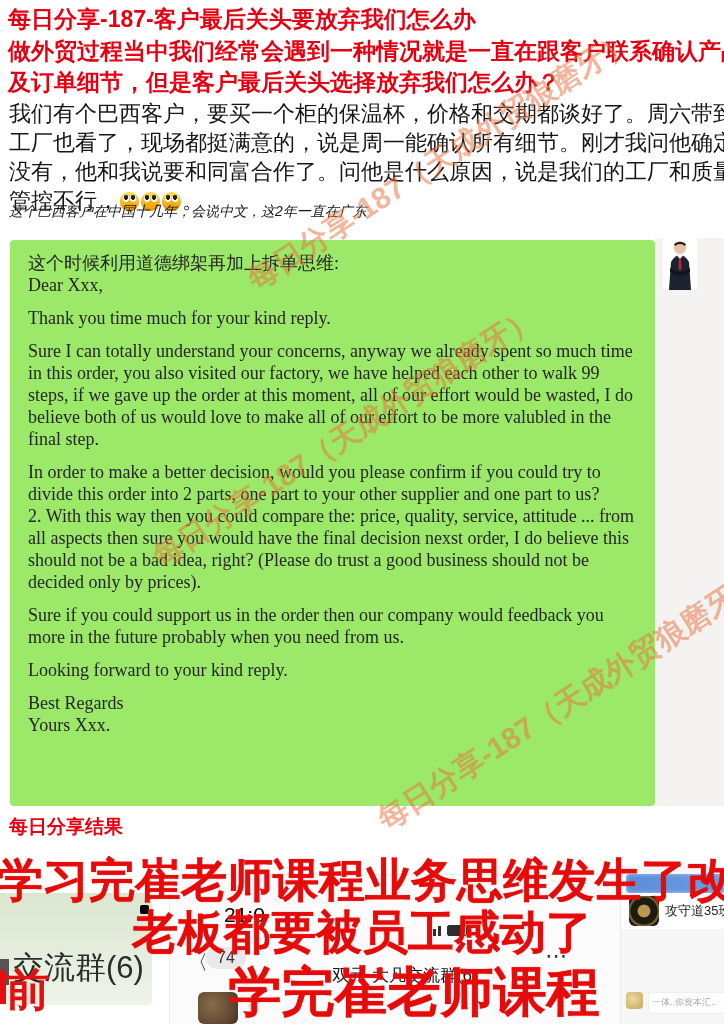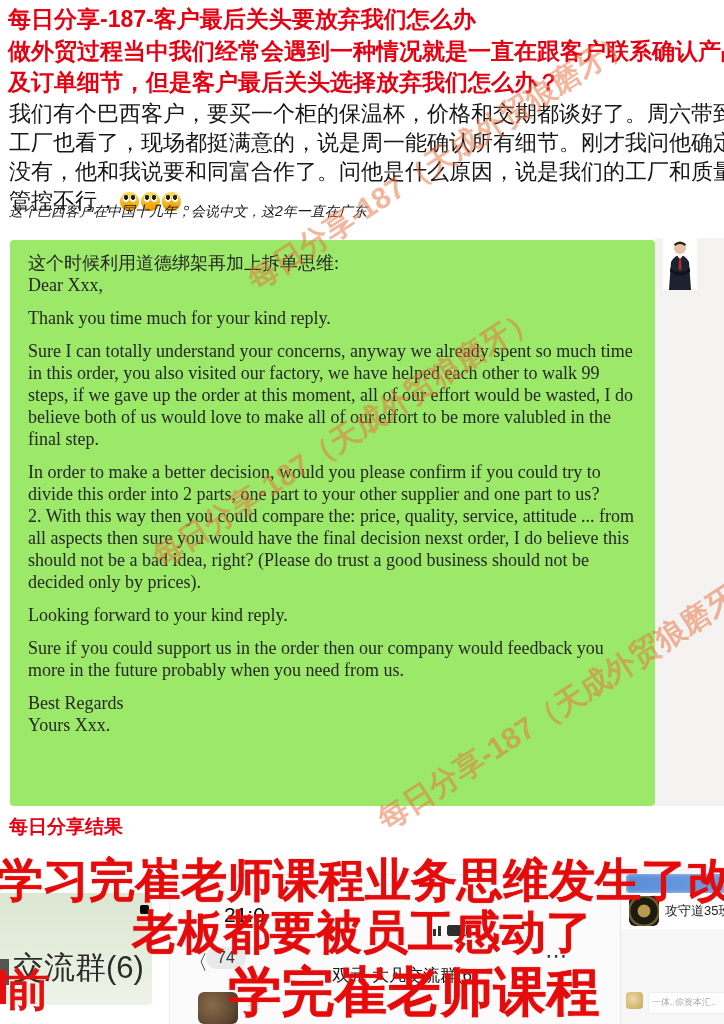--- a/index.html
+++ b/index.html
@@ -114,22 +114,22 @@
         </svg>
       </div>
     </div>
     <div class="bubble">
         <div class="para">这个时候利用道德绑架再加上拆单思维:
 Dear Xxx,</div>
         <div class="para">Thank you time much for your kind reply.</div>
         <div class="para">Sure I can totally understand your concerns, anyway we already spent so much time in this order, you also visited our factory, we have helped each other to walk 99 steps, if we gave up the order at this moment, all of our effort would be wasted, I do believe both of us would love to make all of our effort to be more valubled in the final step.</div>
         <div class="para">In order to make a better decision, would you please confirm if you could try to divide this order into 2 parts, one part to your other supplier and one part to us?
 2. With this way then you could compare the: price, quality, service, attitude ... from all aspects then sure you would have the final decision nexst order, I do believe this should not be a bad idea, right? (Please do trust a good business should not be decided only by prices).</div>
+        <div class="para">Sure if you could support us in the order then our company would feedback you more in the future probably when you need from us.</div>
         <div class="para">Looking forward to your kind reply.</div>
-        <div class="para">Sure if you could support us in the order then our company would feedback you more in the future probably when you need from us.</div>
         <div class="para">Best Regards
 Yours Xxx.</div>
       </div>
   </div>
 
   <div class="result-label">每日分享结果</div>
 
   <div class="wm" id="wm1">每日分享-187（天成外贸狼磨牙）</div>
   <div class="wm" id="wm2">每日分享-187（天成外贸狼磨牙）</div>
   <div class="wm" id="wm3">每日分享-187（天成外贸狼磨牙）</div>

